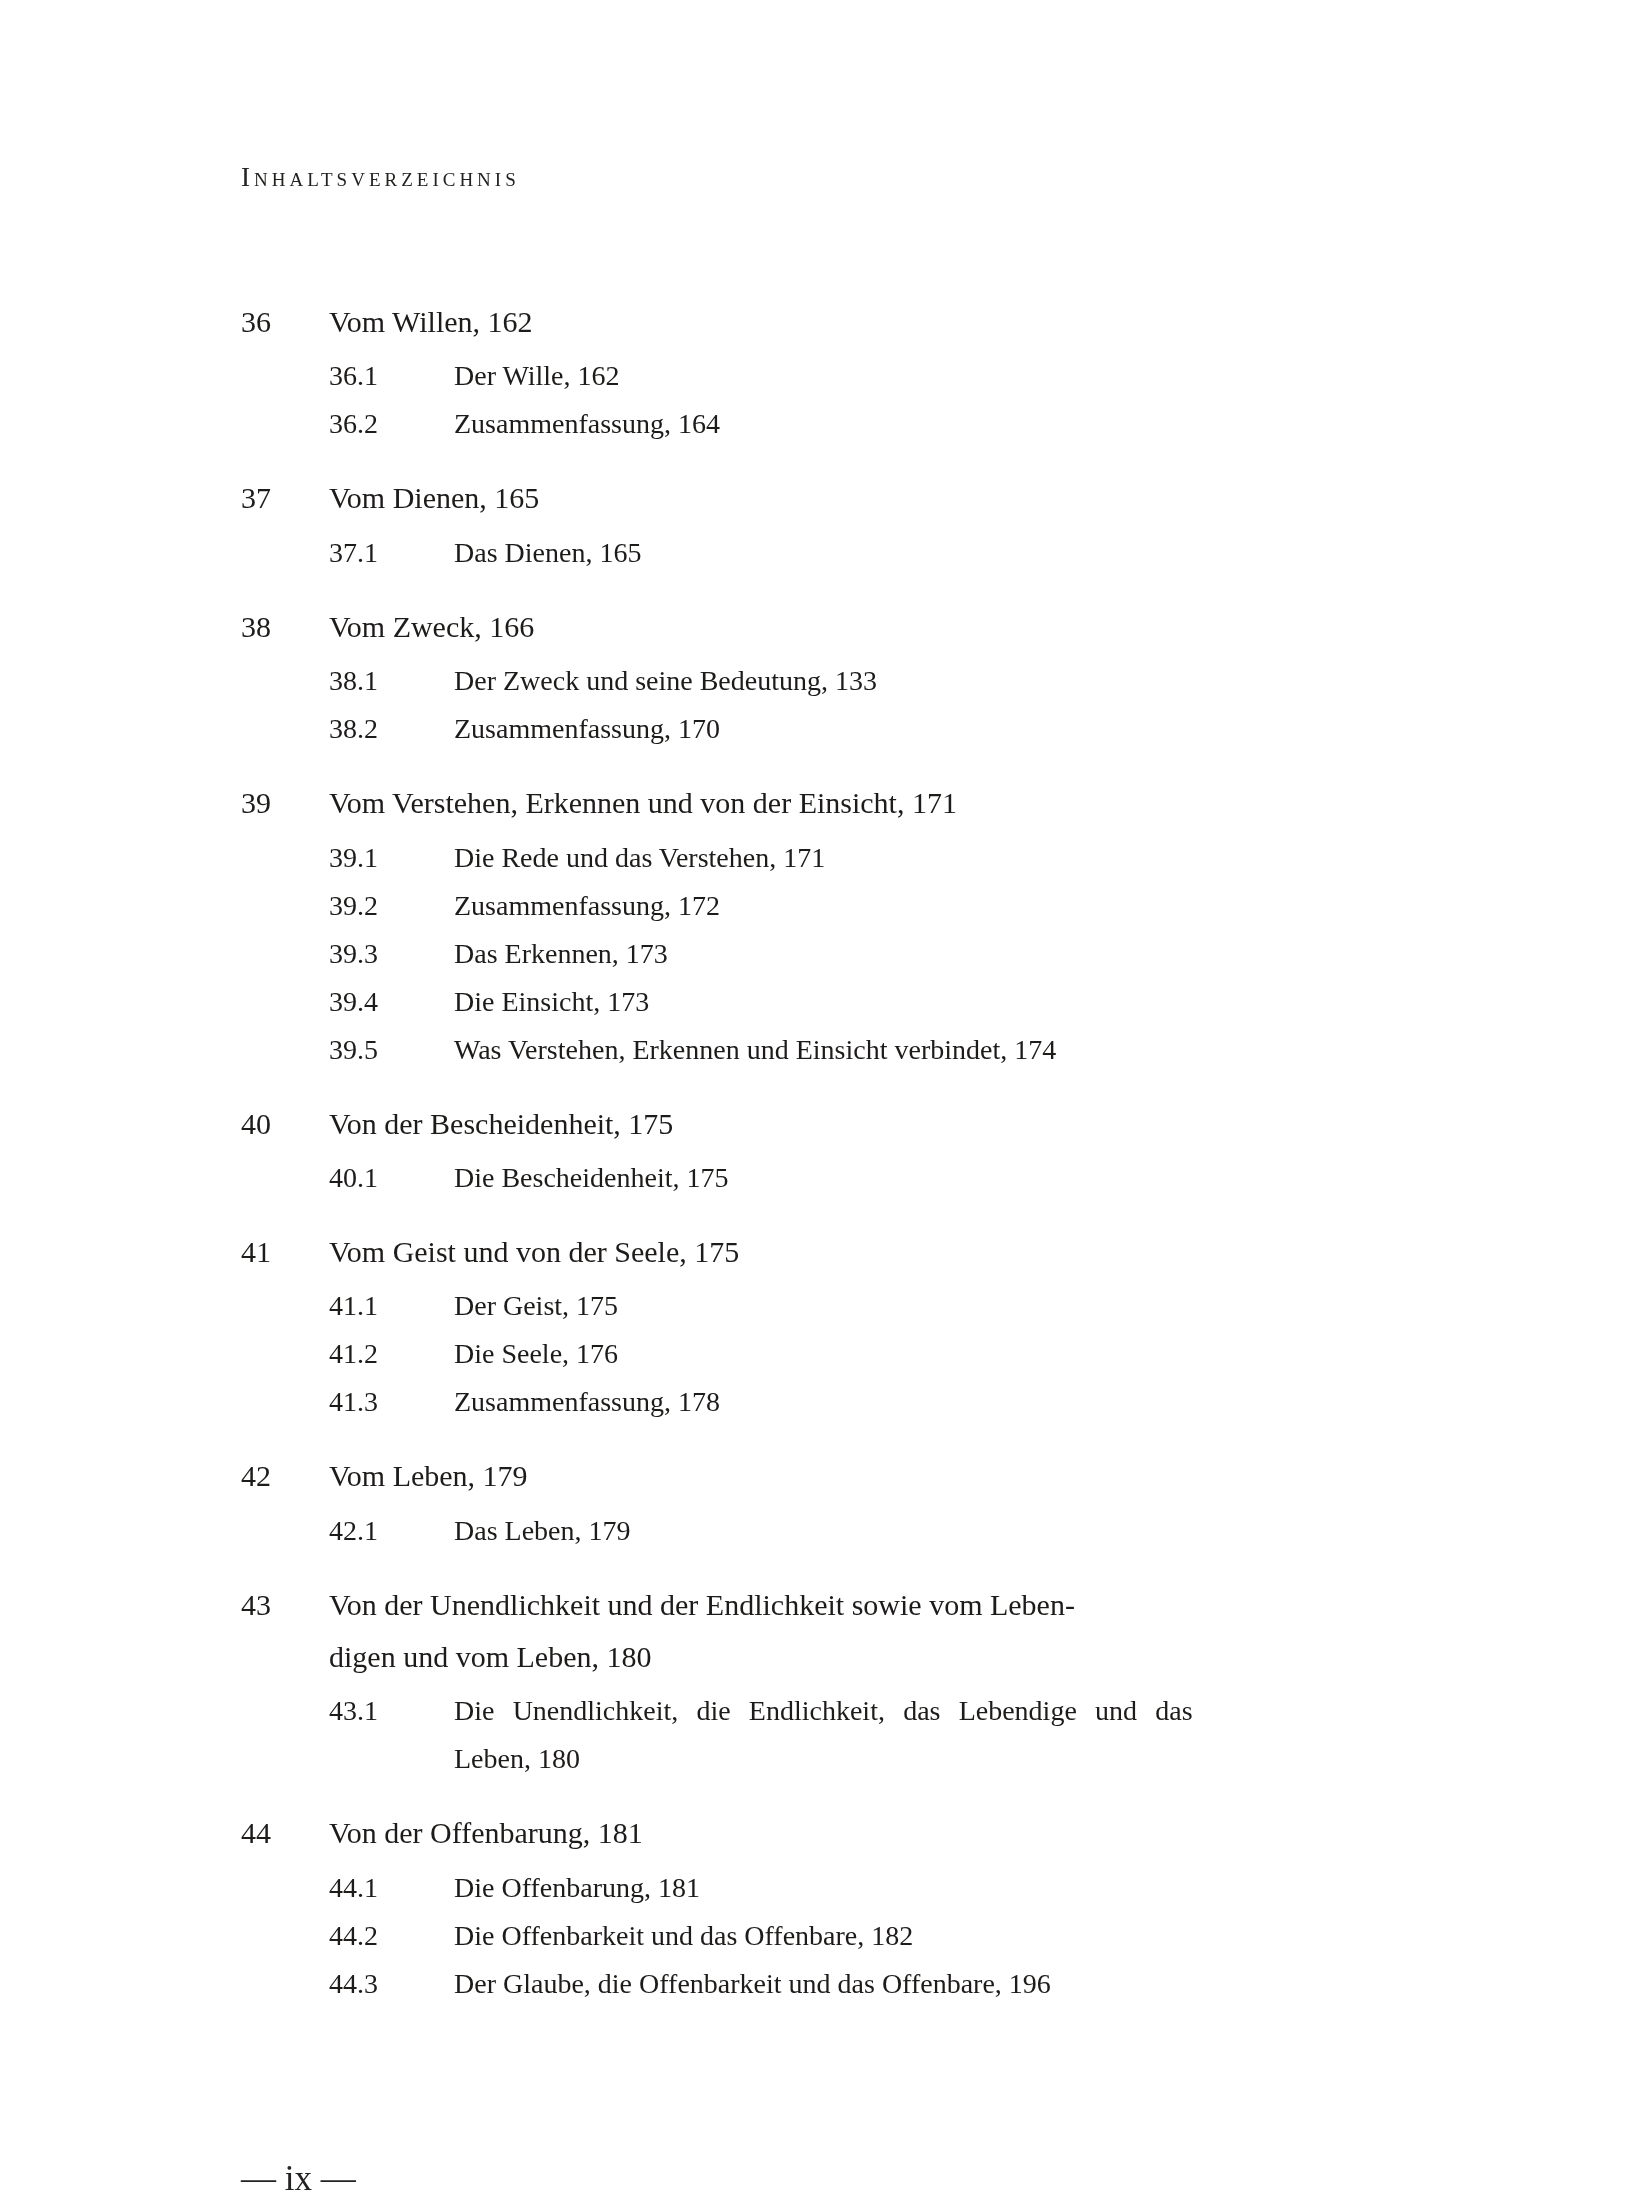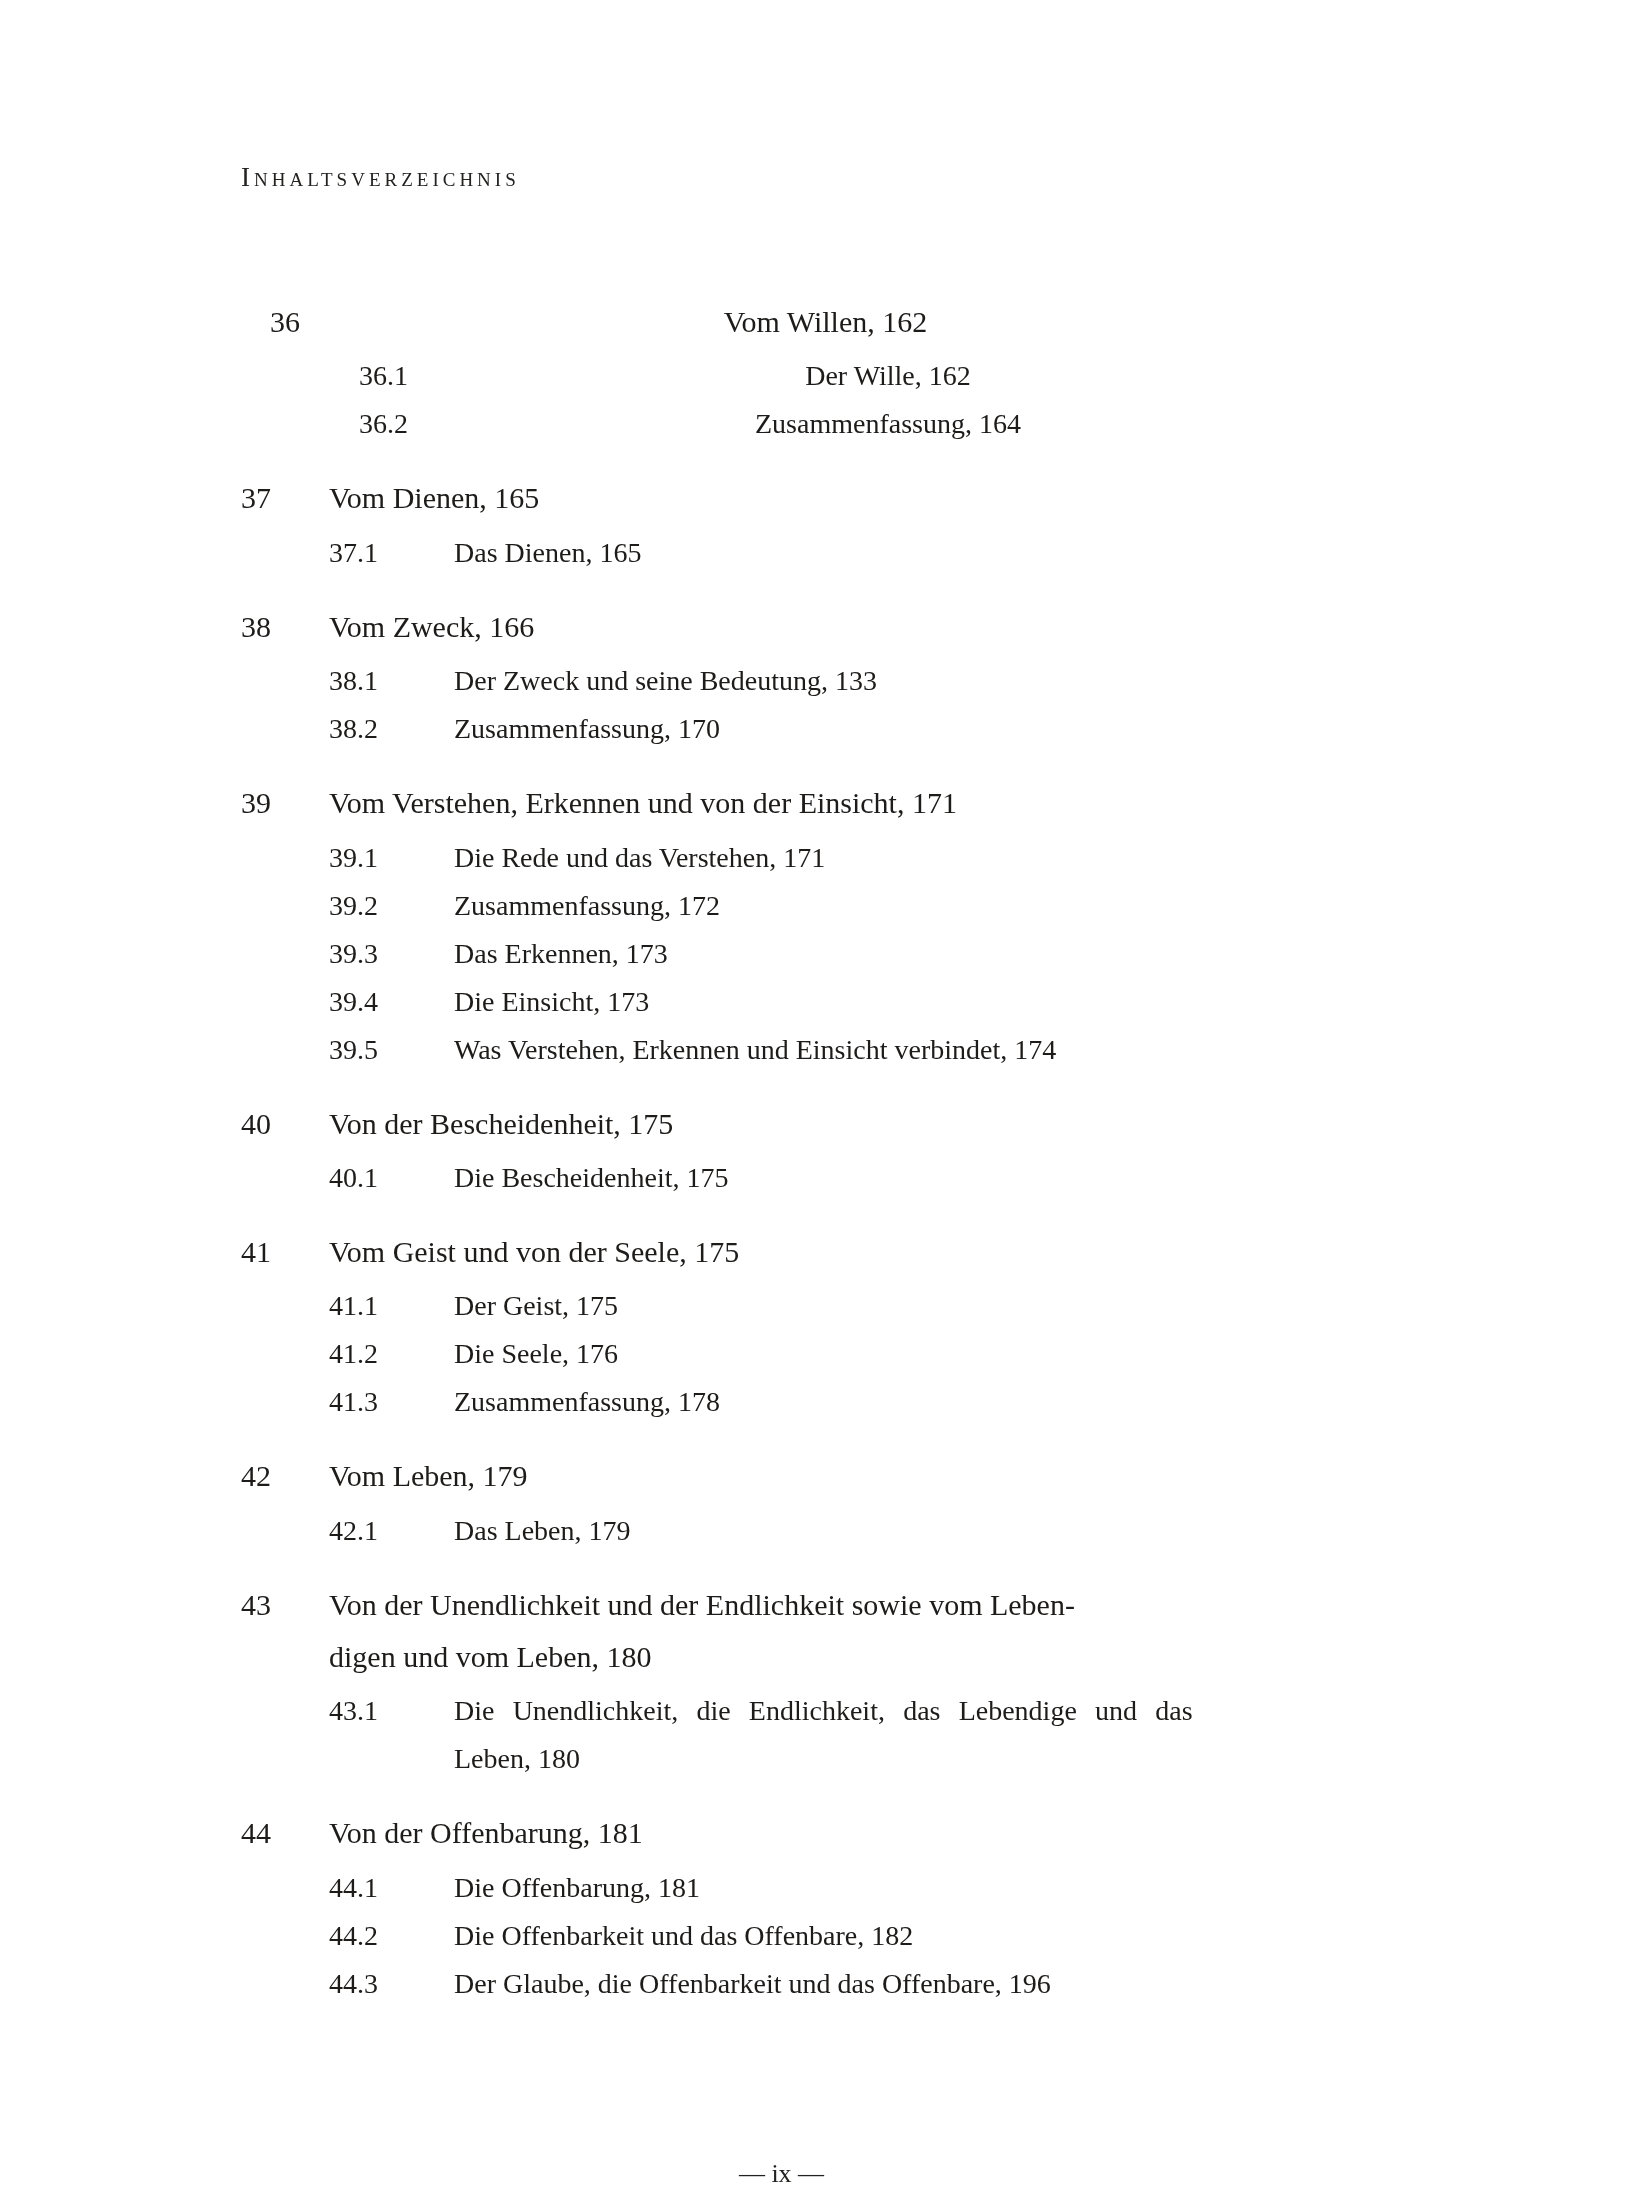--- a/index.html
+++ b/index.html
@@ -32,21 +32,21 @@
     color: #242220;
   }
   
   .toc {
     position: absolute;
     top: 296px;
     left: 241px;
     width: 1081px;
   }
   .chapter { margin-top: 24px; }
-  .chapter:first-child { margin-top: 0; text-align: center; }
+  .chapter:first-child { margin-top: 0; }
   .chapter-row {
     display: flex;
     align-items: flex-start;
     font-size: 30px;
     line-height: 52px;
   }
   .chap-num {
     flex: 0 0 88px;
     width: 88px;
   }
@@ -73,22 +73,21 @@
   
   .justify-first::first-line {
     word-spacing: 0.40em;
   }
   
   .folio {
     position: absolute;
     top: 2159px;
     left: 241px;
     width: 1081px;
-    text-align: center;
-    font-size: 26px;
+    font-size: 35px;
     color: #242220;
   }
 </style>
 </head>
 <body>
 
 <div class="page">
 
   <div class="running-head">Inhaltsverzeichnis</div>
 

